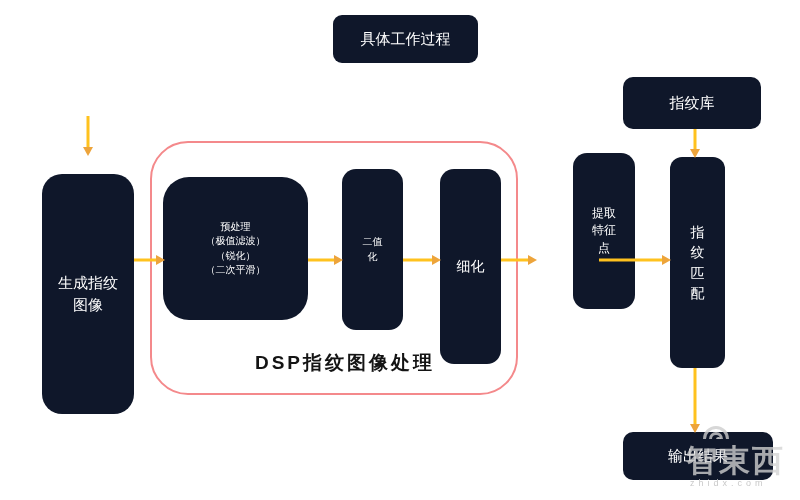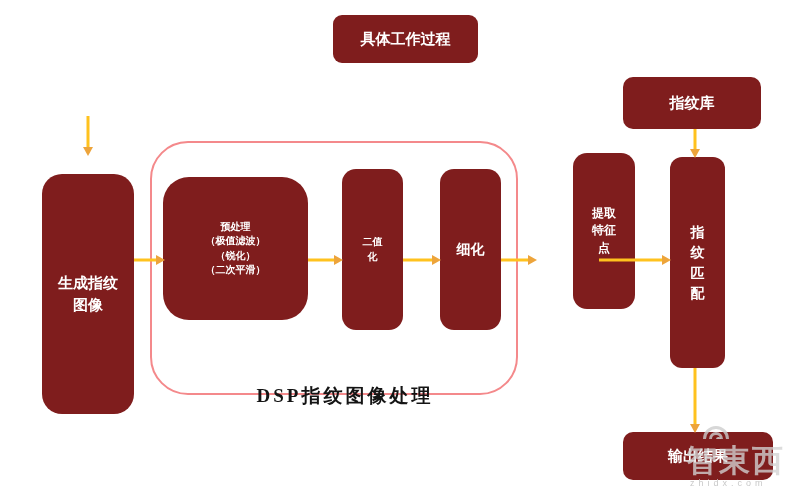--- a/index.html
+++ b/index.html
@@ -1,34 +1,34 @@
 <!DOCTYPE html>
 <html><head>
 <meta charset="utf-8">
 <style>
   html,body{margin:0;padding:0;background:#ffffff;}
   .canvas{
     position:relative;width:800px;height:500px;background:#ffffff;overflow:hidden;
     font-family:"Liberation Sans","DejaVu Sans",sans-serif;
   }
   .node{
-    position:absolute;background:#7f1d1d;color:#ffffff;
+    position:absolute;background:#0f172a;color:#ffffff;
     display:flex;align-items:center;justify-content:center;
-    text-align:center;white-space:pre-line;font-weight:bold;
+    text-align:center;white-space:pre-line;font-weight:normal;
     line-height:1.45;box-sizing:border-box;
   }
   .container-frame{
     position:absolute;left:150px;top:141px;width:368px;height:254px;
     border:2px solid #f4898b;border-radius:38px;background:transparent;
     box-sizing:border-box;
   }
   .dsp-label{
     position:absolute;left:165px;top:350px;width:360px;
     text-align:center;color:#141414;font-weight:bold;font-size:19px;
-    letter-spacing:3px;font-family:Liberation Serif, serif;margin-top:33px;
+    letter-spacing:3px;font-family:Liberation Sans, sans-serif;
   }
   
   .ah{position:absolute;height:12px;}
   .ah .shaft{position:absolute;left:0;right:7px;top:50%;transform:translateY(-50%);height:3px;background:#ffc21e;}
   .ah .head{position:absolute;right:0;top:50%;transform:translateY(-50%);width:0;height:0;
     border-top:5px solid transparent;border-bottom:5px solid transparent;border-left:9px solid #eda43b;}
   .av{position:absolute;width:12px;}
   .av .shaft{position:absolute;top:0;bottom:7px;left:50%;transform:translateX(-50%);width:3px;background:#ffc21e;}
   .av .head{position:absolute;bottom:0;left:50%;transform:translateX(-50%);width:0;height:0;
     border-left:5px solid transparent;border-right:5px solid transparent;border-top:9px solid #eda43b;}
@@ -63,21 +63,21 @@
   <div class="dsp-label">DSP指纹图像处理</div>
 
   <div class="node" style="left:163px;top:177px;width:145px;height:143px;border-radius:26px;font-size:10px;">预处理
 （极值滤波）
 （锐化）
 （二次平滑）</div>
 
   <div class="node" style="left:342px;top:169px;width:61px;height:161px;border-radius:14px;font-size:10px;">二值
 化</div>
 
-  <div class="node" style="left:440px;top:169px;width:61px;height:161px;border-radius:14px;font-size:14px;">细化</div>
+  <div class="node" style="left:440px;top:169px;width:61px;height:195px;border-radius:14px;font-size:14px;">细化</div>
 
   <div class="node" style="left:536px;top:153px;width:62px;height:156px;border-radius:14px;font-size:12px;margin-left:37px;">提取
 特征
 点</div>
 
   <div class="node" style="left:623px;top:77px;width:138px;height:52px;border-radius:10px;font-size:15px;">指纹库</div>
 
   <div class="node" style="left:670px;top:157px;width:55px;height:211px;border-radius:12px;font-size:14px;">指
 纹
 匹

